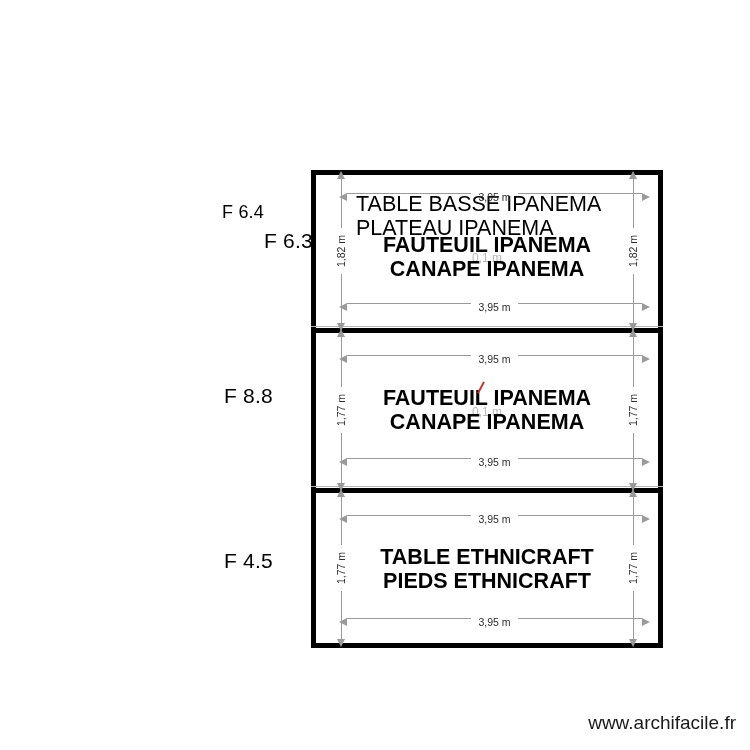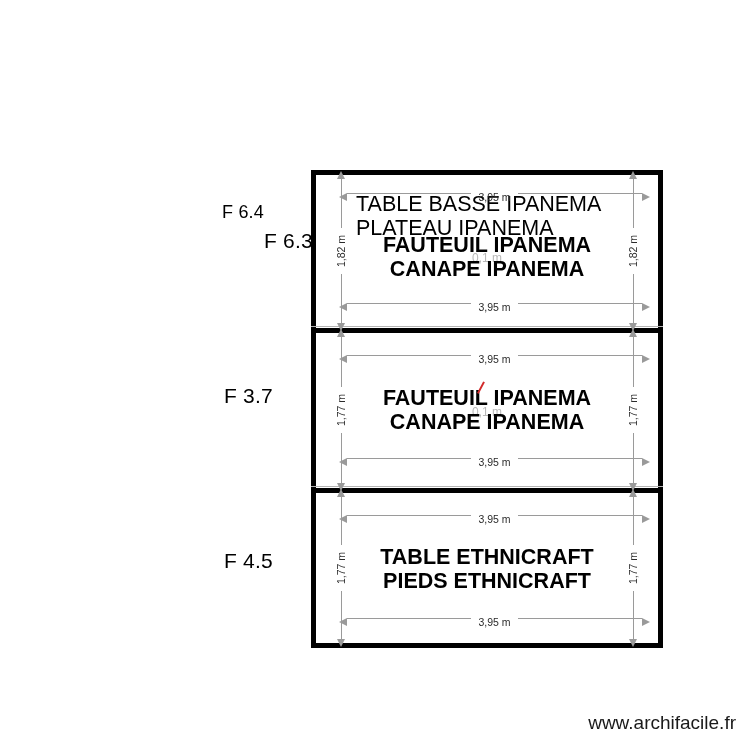--- a/index.html
+++ b/index.html
@@ -210,21 +210,21 @@
 
 <div id="header-block">
   <div id="header-room-code">F 6.4</div>
   <div id="header-title-lines">
     <div>TABLE BASSE IPANEMA</div>
     <div>PLATEAU IPANEMA</div>
   </div>
 </div>
 
 <div class="room-code" id="room-code-f63">F 6.3</div>
-<div class="room-code" id="room-code-f62">F 3.7</div>
+<div class="room-code" id="room-code-f62">F 8.8</div>
 <div class="room-code" id="room-code-f61">F 4.5</div>
 
 <div id="floorplan">
 
   <div class="wall wall-top"></div>
   <div class="wall wall-bottom"></div>
   <div class="wall wall-left"></div>
   <div class="wall wall-right"></div>
   <div class="wall-div-hair" style="top:156px"></div>
   <div class="wall wall-div-1"></div>

